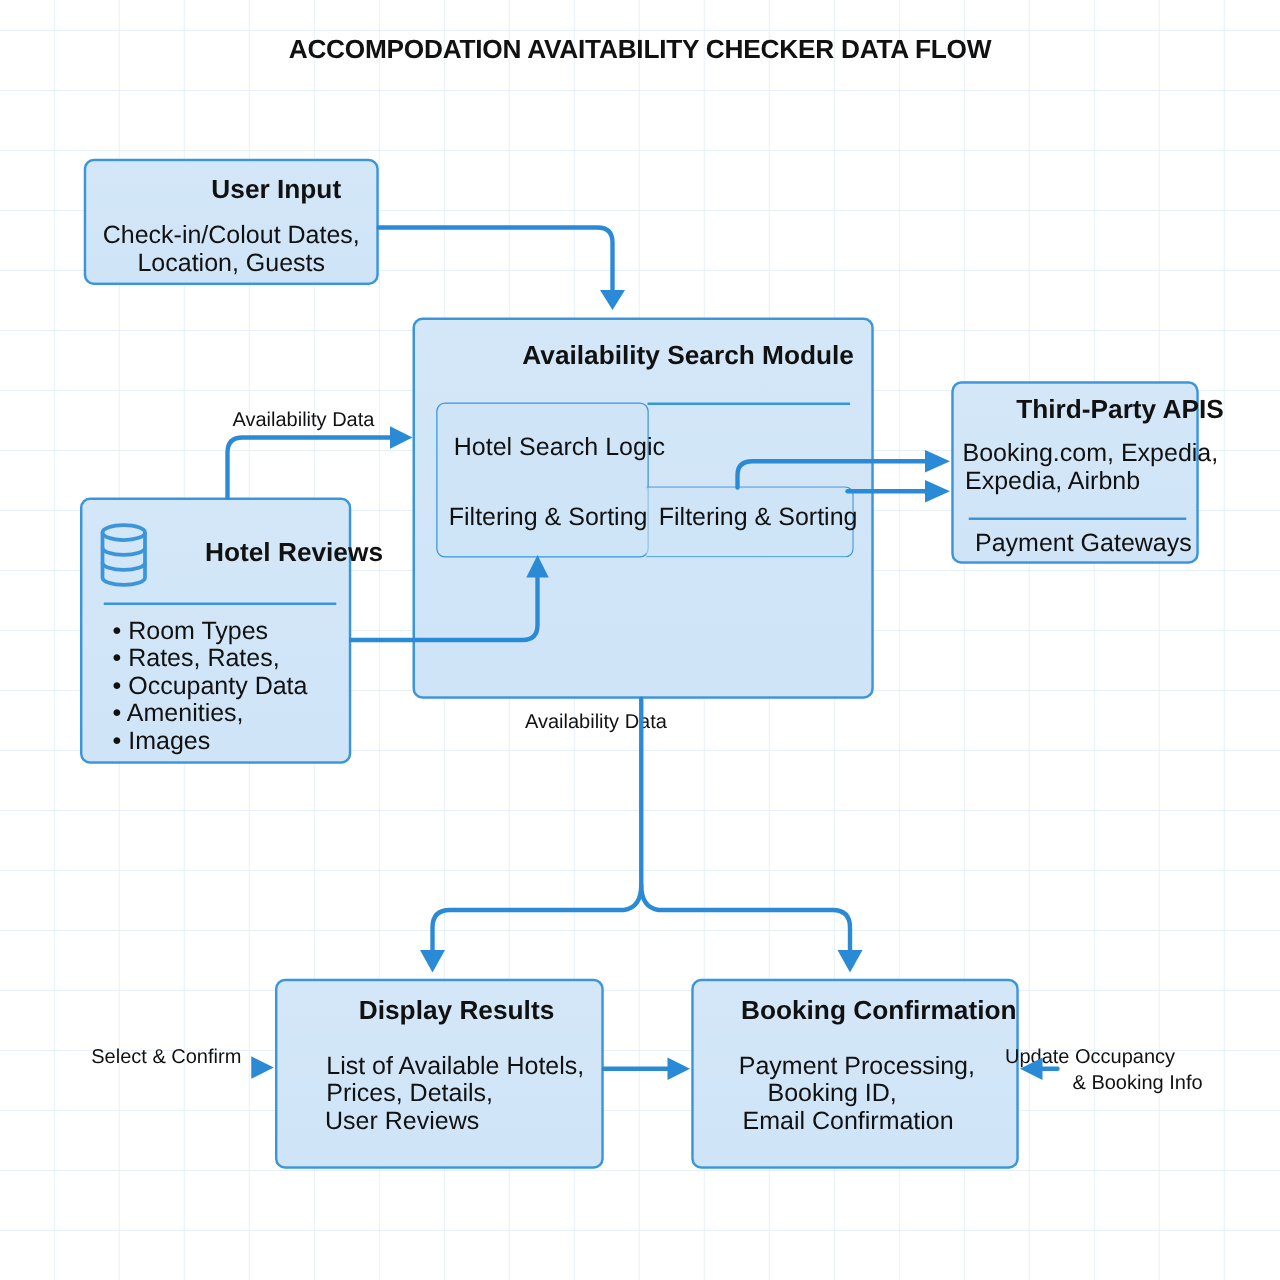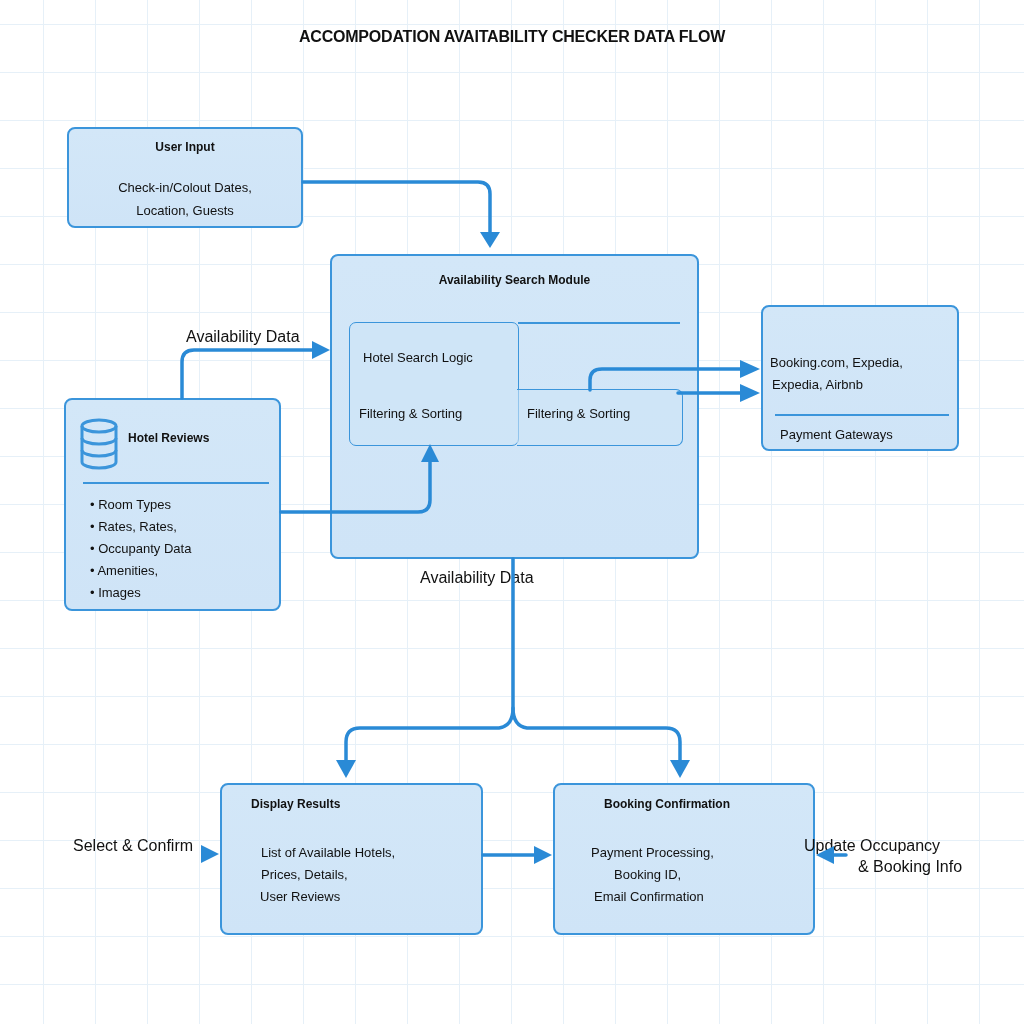--- a/index.html
+++ b/index.html
@@ -9,33 +9,33 @@
     background-image:
       linear-gradient(to right, #e6f0f8 1px, transparent 1px),
       linear-gradient(to bottom, #e6f0f8 1px, transparent 1px);
     background-size:52px 48px;
     background-position:43px 24px;
     font-family:"Liberation Sans", sans-serif;
     color:#111;
   }
   .title {
     position:absolute; left:0; top:28px; width:1024px; text-align:center;
-    font-size:16px; font-weight:bold; letter-spacing:-0.2px; color:#111;
+    font-size:21px; font-weight:bold; letter-spacing:-0.2px; color:#111;
   }
   .box {
     position:absolute; box-sizing:border-box;
     background:linear-gradient(180deg,#d3e7f8 0%, #cfe4f7 100%);
     border:2px solid #3b95db; border-radius:8px;
   }
   .inner {
     position:absolute; box-sizing:border-box;
     border:1.5px solid #3b95db; border-radius:7px; background:rgba(205,228,247,0.6);
   }
-  .h { position:absolute; font-weight:bold; font-size:12px; color:#111; white-space:nowrap; }
-  .t { position:absolute; font-size:13px; color:#111; white-space:nowrap; line-height:22px; }
+  .h { position:absolute; font-weight:bold; font-size:21px; color:#111; white-space:nowrap;padding-left:36px; }
+  .t { position:absolute; font-size:20px; color:#111; white-space:nowrap; line-height:22px; }
   .rule { position:absolute; height:1.5px; background:#3b95db; }
   svg.flow { position:absolute; left:0; top:0; width:1024px; height:1024px; pointer-events:none; }
   .lbl { position:absolute; font-size:16px; color:#111; white-space:nowrap; line-height:21px; }
 </style>
 </head>
 <body>
 
 <div class="title">ACCOMPODATION AVAITABILITY CHECKER DATA FLOW</div>
 
 <div class="box" style="left:67px;top:127px;width:236px;height:101px;">
@@ -50,20 +50,21 @@
   <div class="inner" style="left:17px;top:66px;width:170px;height:124px;padding-left:37px;">
     <div class="t" style="left:13px;top:24px;">Hotel Search Logic</div>
     <div class="t" style="left:9px;top:80px;">Filtering &amp; Sorting</div>
   </div>
   <div class="inner" style="left:185px;top:133px;width:166px;height:57px;border-left:none;border-radius:0 7px 7px 0;">
     <div class="t" style="left:10px;top:13px;">Filtering &amp; Sorting</div>
   </div>
 </div>
 
 <div class="box" style="left:761px;top:305px;width:198px;height:146px;">
+  <div class="h" style="left:0;width:194px;text-align:center;top:9px;">Third-Party APIS</div>
   <div class="t" style="left:7px;top:45px;">Booking.com, Expedia,</div>
   <div class="t" style="left:9px;top:67px;">Expedia, Airbnb</div>
   <div class="rule" style="left:12px;top:107px;width:174px;"></div>
   <div class="t" style="left:17px;top:117px;">Payment Gateways</div>
 </div>
 
 <div class="box" style="left:64px;top:398px;width:217px;height:213px;">
   <svg style="position:absolute;left:13px;top:18px;" width="40" height="52" viewBox="0 0 40 52">
     <g fill="none" stroke="#3b95db" stroke-width="3">
       <ellipse cx="20" cy="8" rx="17" ry="6"></ellipse>

